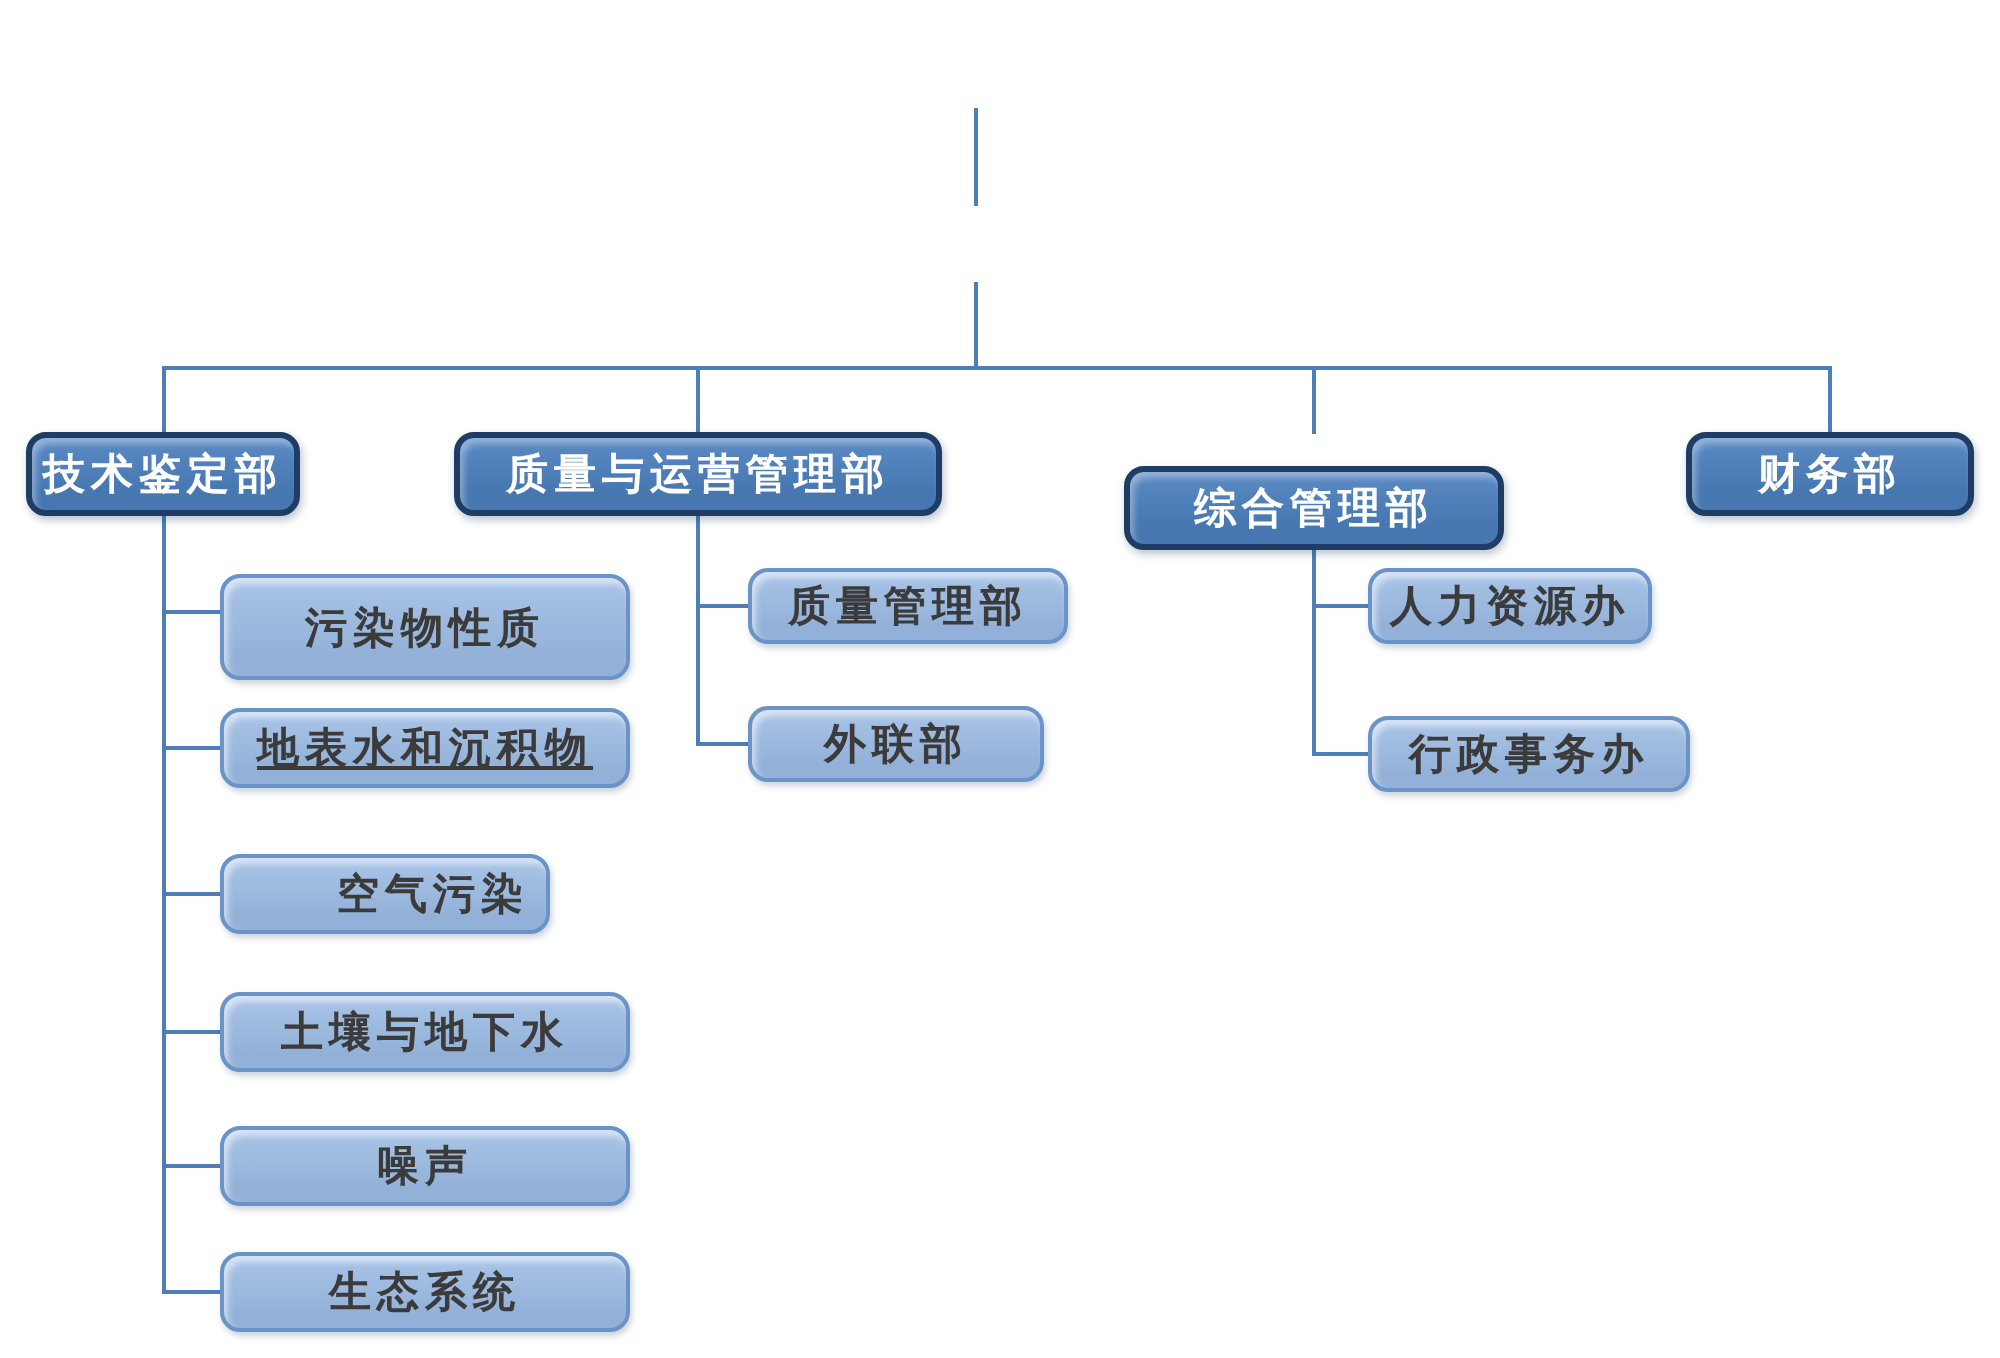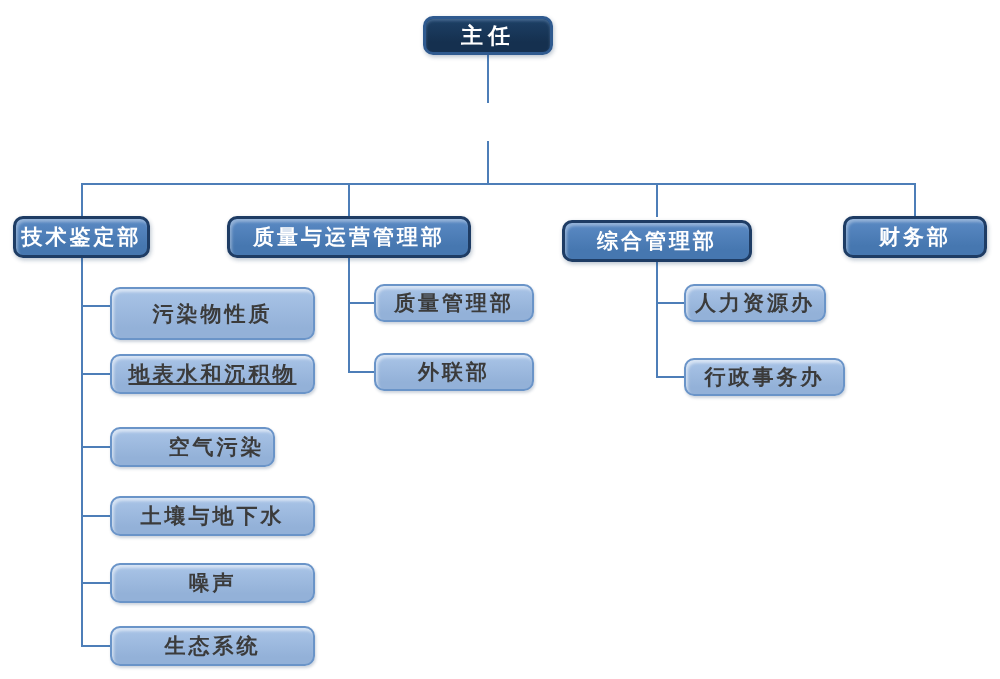--- a/index.html
+++ b/index.html
@@ -72,34 +72,33 @@
   <div class="line" style="left:81px; top:645px; width:30px; height:2px;"></div>
 
   <div class="line" style="left:348px; top:257px; width:2px; height:116px;"></div>
   <div class="line" style="left:348px; top:302px; width:27px; height:2px;"></div>
   <div class="line" style="left:348px; top:371px; width:27px; height:2px;"></div>
 
   <div class="line" style="left:656px; top:257px; width:2px; height:121px;"></div>
   <div class="line" style="left:656px; top:302px; width:29px; height:2px;"></div>
   <div class="line" style="left:656px; top:376px; width:29px; height:2px;"></div>
 
-  <div class="node node-dark" style="left:423px; top:16px; width:130px; height:39px;">主任</div>
 
 
   <div class="node node-mid" style="left:13px; top:216px; width:137px; height:42px;">技术鉴定部</div>
   <div class="node node-mid" style="left:227px; top:216px; width:244px; height:42px;">质量与运营管理部</div>
-  <div class="node node-mid" style="left:562px; top:220px; width:190px; height:42px;">综合管理部</div>
+  <div class="node node-mid" style="left:562px; top:233px; width:190px; height:42px;">综合管理部</div>
   <div class="node node-mid" style="left:843px; top:216px; width:144px; height:42px;">财务部</div>
 
   <div class="node node-light" style="left:110px; top:287px; width:205px; height:53px;">污染物性质</div>
   <div class="node node-light" style="left:110px; top:354px; width:205px; height:40px;text-decoration:underline;">地表水和沉积物</div>
   <div class="node node-light" style="left:110px; top:427px; width:165px; height:40px;padding-left:48px;">空气污染</div>
   <div class="node node-light" style="left:110px; top:496px; width:205px; height:40px;">土壤与地下水</div>
   <div class="node node-light" style="left:110px; top:563px; width:205px; height:40px;">噪声</div>
   <div class="node node-light" style="left:110px; top:626px; width:205px; height:40px;">生态系统</div>
 
   <div class="node node-light" style="left:374px; top:284px; width:160px; height:38px;">质量管理部</div>
-  <div class="node node-light" style="left:374px; top:353px; width:160px; height:38px;">外联部</div>
+  <div class="node node-light" style="left:374px; top:353px; width:148px; height:38px;">外联部</div>
 
   <div class="node node-light" style="left:684px; top:284px; width:142px; height:38px;">人力资源办</div>
   <div class="node node-light" style="left:684px; top:358px; width:161px; height:38px;">行政事务办</div>
 
 </div>
 
 </body></html>

